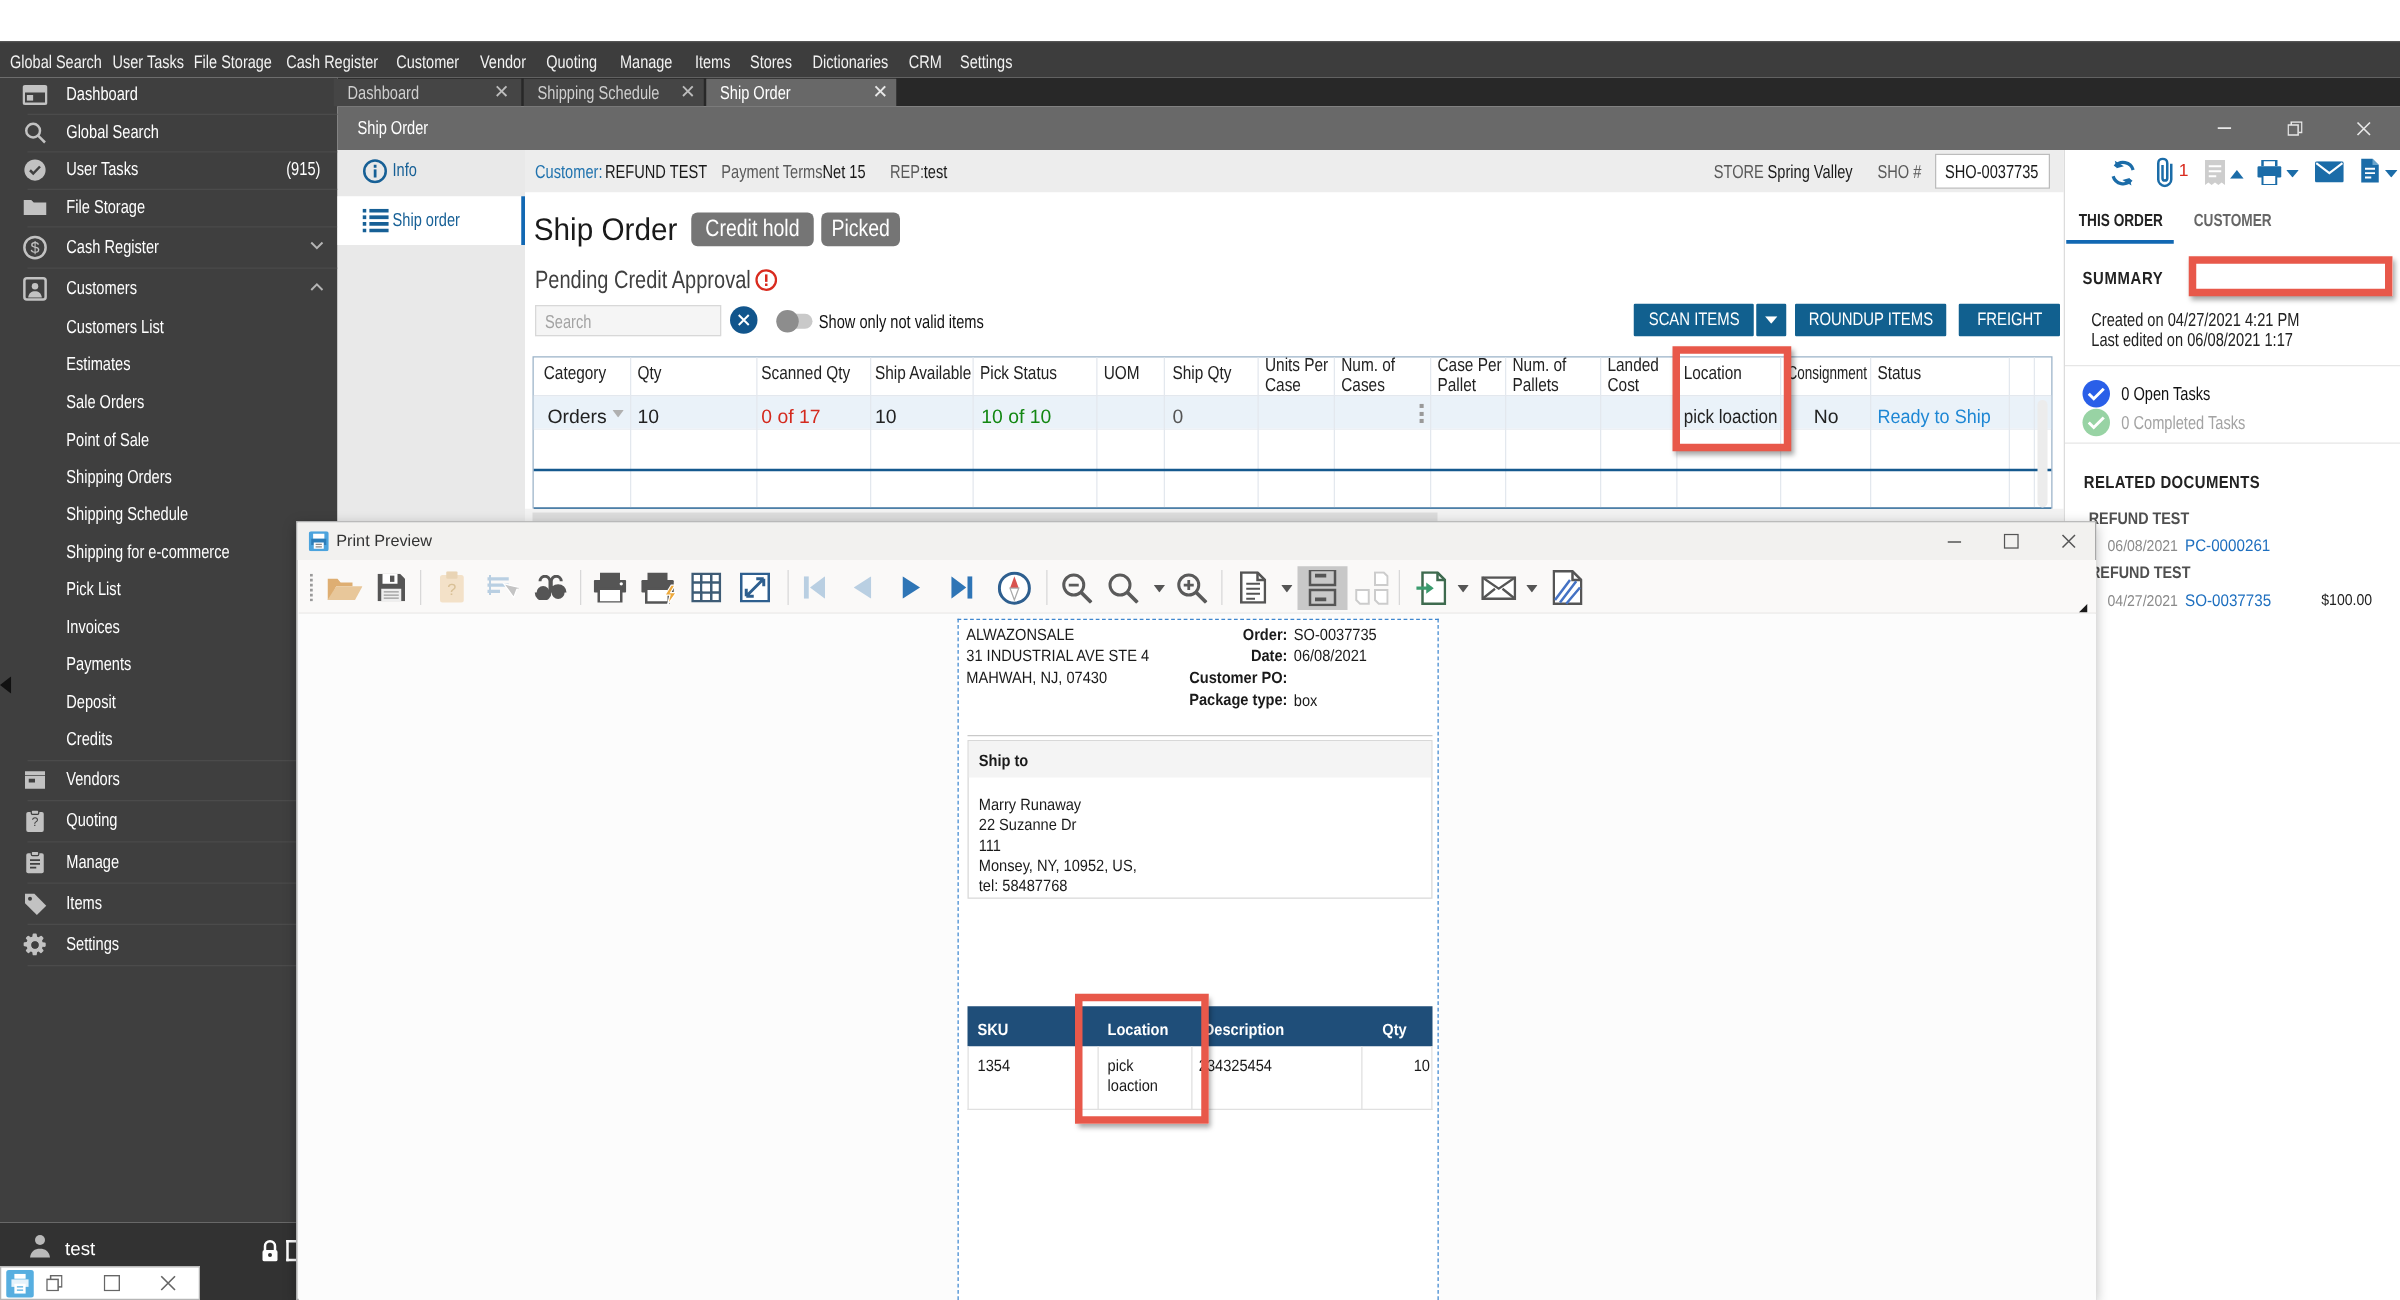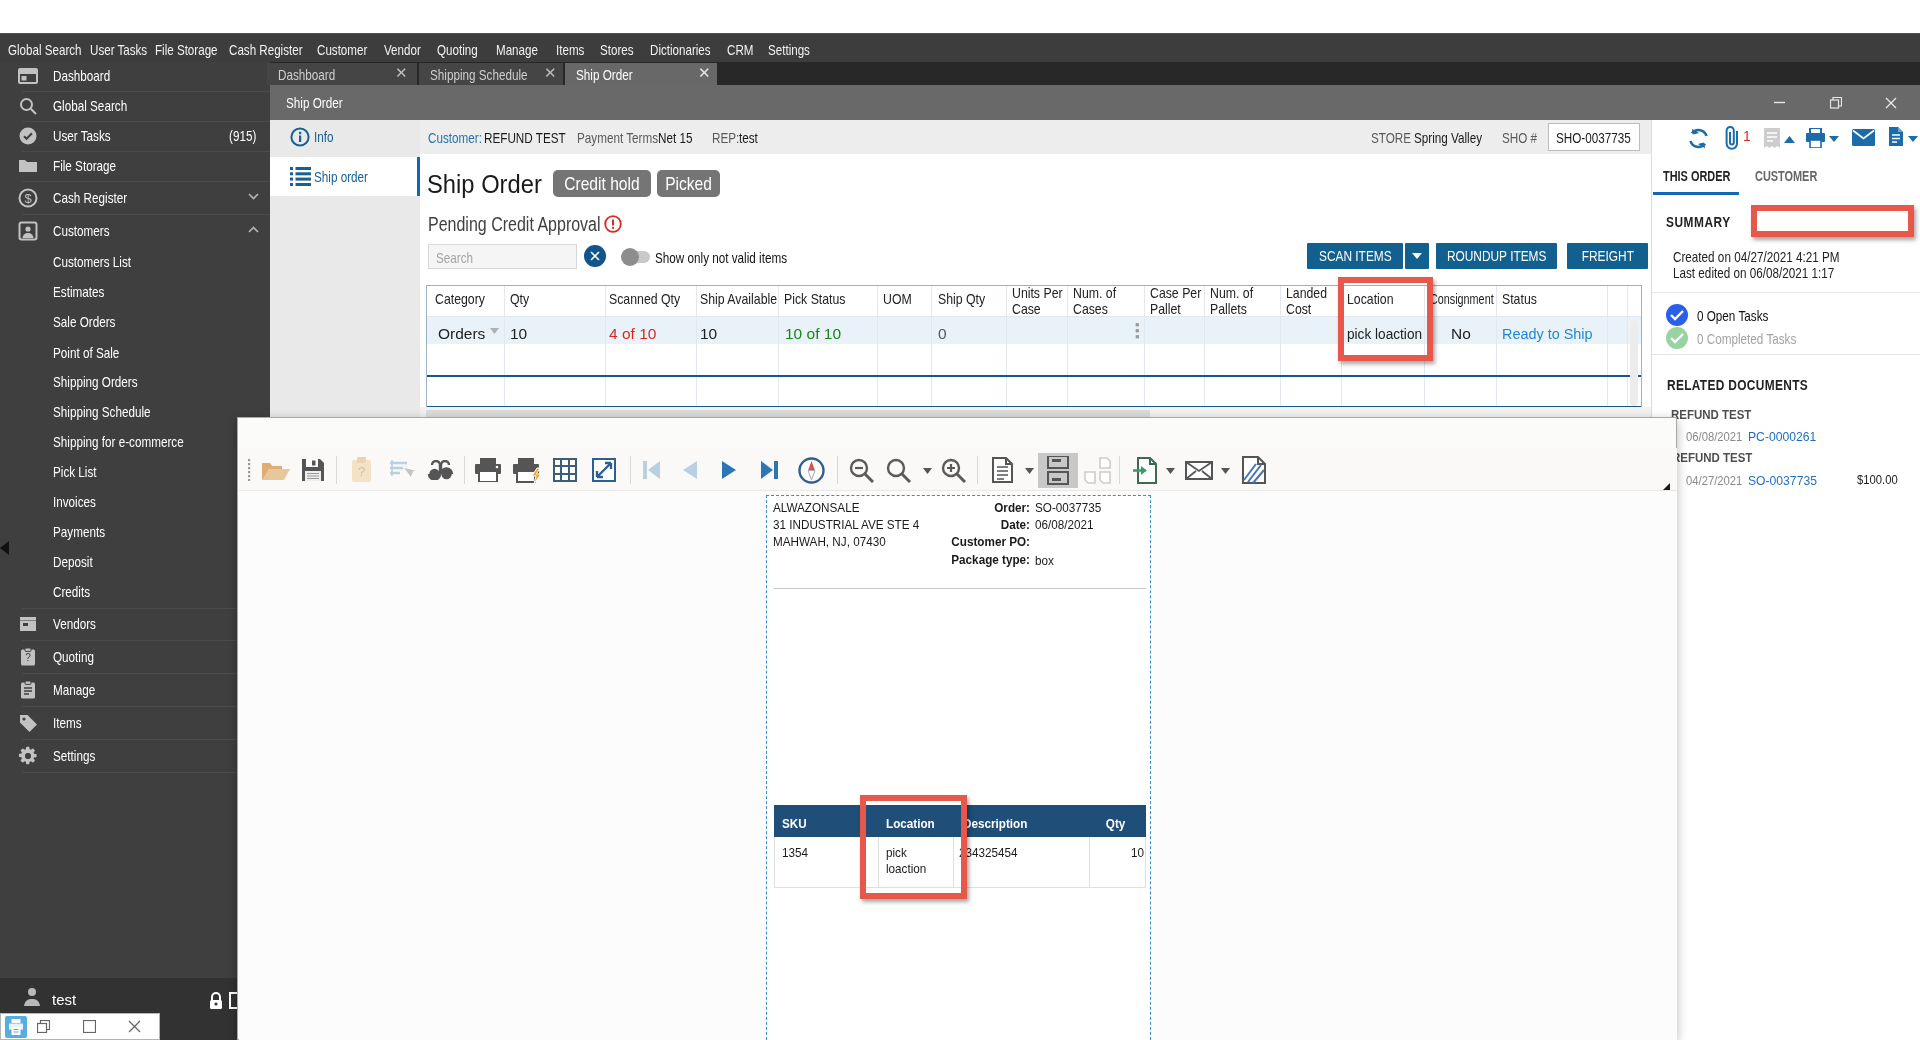--- a/index.html
+++ b/index.html
@@ -384,21 +384,21 @@
     <div class="ghead" style="left:783px;top:-1px">Num. of<br>Pallets</div>
     <div class="ghead" style="left:859px;top:-1px">Landed<br>Cost</div>
     <div class="ghead" style="left:920px">Location</div>
     <div class="ghead" style="left:1003px;transform:scaleX(.72)">Consignment</div>
     <div class="ghead" style="left:1075px">Status</div>
     <div class="gcell" style="left:11px;top:39px">Orders</div>
     <svg class="abs" style="left:63px;top:42px" width="9" height="6" viewBox="0 0 9 6">
         <path d="M0 0h9L4.5 6z" fill="#b0b0b0"></path>
       </svg>
     <div class="gcell" style="left:83px;top:39px">10</div>
-    <div class="gcell" style="left:182px;top:39px;color:#d42a1e">4 of 10</div>
+    <div class="gcell" style="left:182px;top:39px;color:#d42a1e">0 of 17</div>
     <div class="gcell" style="left:273px;top:39px">10</div>
     <div class="gcell" style="left:358px;top:39px;color:#128712">10 of 10</div>
     <div class="gcell" style="left:511px;top:39px;color:#555">0</div>
     <div class="abs" style="left:708px;top:36px;color:#999;font-size:13px;line-height:6px">▪<br>▪<br>▪</div>
     <div class="gcell" style="left:920px;top:39px;transform:scaleX(.88);transform-origin:0 50%">pick loaction</div>
     <div class="gcell" style="left:1024px;top:39px">No</div>
     <div class="gcell" style="left:1075px;top:39px;color:#1e87d4;transform:scaleX(.93);transform-origin:0 50%">Ready to Ship</div>
     <div class="bluehr" style="left:0;top:89px;width:1214px"></div>
     <div class="bluehr" style="left:0;top:119.5px;width:1214px"></div>
     <div class="abs" style="left:1203px;top:34px;width:8px;height:86px;background:#ececec;border-radius:4px"></div>
@@ -473,20 +473,45 @@
   <div class="abs sx9" style="left:1686px;top:430px;font-size:12.5px;color:#8a8a8a;white-space:nowrap">06/08/2021</div>
   <div class="abs sx9" style="left:1748px;top:429px;font-size:13.5px;color:#1e6fbf;white-space:nowrap">PC-0000261</div>
   <div class="abs sx85" style="left:1672px;top:450px;font-size:13.5px;font-weight:bold;color:#4f4f4f;white-space:nowrap">REFUND TEST</div>
   <div class="abs sx9" style="left:1686px;top:474px;font-size:12.5px;color:#8a8a8a;white-space:nowrap">04/27/2021</div>
   <div class="abs sx9" style="left:1748px;top:473px;font-size:13.5px;color:#1e6fbf;white-space:nowrap">SO-0037735</div>
   <div class="abs sx9" style="left:1857px;top:473px;font-size:12.5px;color:#222;white-space:nowrap">$100.00</div>
 
   <div class="redbox" style="left:1751px;top:205px;width:163px;height:32px"></div>
 
   <div class="abs" id="ppwin">
+    <div class="abs" id="pptitle">
+      <svg class="abs" style="left:9px;top:7px" width="16" height="16" viewBox="0 0 16 16">
+          <rect x="0" y="0" width="16" height="16" rx="2" fill="#4ba3dd"></rect>
+          <rect x="3.5" y="2" width="9" height="4" fill="#fff"></rect>
+          <rect x="2" y="6" width="12" height="5" fill="#2d7db8"></rect>
+          <rect x="4" y="9" width="8" height="5" fill="#fff"></rect>
+          <path d="M5.5 10.5h5M5.5 12.5h5" stroke="#888" stroke-width="1"></path>
+        </svg>
+      <div class="abs" style="left:31px;top:7px;font-size:13px;color:#333">Print Preview</div>
+      <div class="winbtn" style="left:1302px;height:30px">
+          <svg width="11" height="11" viewBox="0 0 11 11">
+            <path d="M0 5.5h11" stroke="#555" stroke-width="1.2"></path>
+          </svg>
+        </div>
+      <div class="winbtn" style="left:1348px;height:30px">
+          <svg width="12" height="12" viewBox="0 0 12 12">
+            <rect x="0.5" y="0.5" width="11" height="11" fill="none" stroke="#555" stroke-width="1.2"></rect>
+          </svg>
+        </div>
+      <div class="winbtn" style="left:1394px;height:30px">
+          <svg width="12" height="12" viewBox="0 0 12 12">
+            <path d="M1 1l10 10M11 1L1 11" stroke="#555" stroke-width="1.2"></path>
+          </svg>
+        </div>
+    </div>
     <div class="abs" id="pptoolbar">
       <svg class="abs" style="left:9px;top:11px" width="4" height="22" viewBox="0 0 4 22">
           <g fill="#9a9a9a">
             <rect y="0" width="2.2" height="2.2"></rect>
             <rect y="4" width="2.2" height="2.2"></rect>
             <rect y="8" width="2.2" height="2.2"></rect>
             <rect y="12" width="2.2" height="2.2"></rect>
             <rect y="16" width="2.2" height="2.2"></rect>
             <rect y="20" width="2.2" height="2.2"></rect>
           </g>
@@ -634,20 +659,29 @@
         <div class="doct" style="left:6px;top:21px">31 INDUSTRIAL AVE STE 4</div>
         <div class="doct" style="left:6px;top:38px">MAHWAH, NJ, 07430</div>
         <div class="doct docb tr" style="left:0;top:4px;width:263px;text-align:right">Order:</div>
         <div class="doct" style="left:268px;top:4px">SO-0037735</div>
         <div class="doct docb tr" style="left:0;top:21px;width:263px;text-align:right">Date:</div>
         <div class="doct" style="left:268px;top:21px">06/08/2021</div>
         <div class="doct docb tr" style="left:0;top:38px;width:263px;text-align:right">Customer PO:</div>
         <div class="doct docb tr" style="left:0;top:56px;width:263px;text-align:right">Package type:</div>
         <div class="doct" style="left:268px;top:57px">box</div>
         <div class="abs" style="left:7px;top:92px;width:372px;height:1px;background:#c9c9c9"></div>
+        <div class="abs" style="left:7px;top:96px;width:372px;height:127px;border:1px solid #d8d8d8">
+          <div class="abs" style="left:0;top:0;width:370px;height:29px;background:#f4f4f4"></div>
+          <div class="doct docb" style="left:8px;top:8px">Ship to</div>
+          <div class="doct" style="left:8px;top:43px">Marry Runaway</div>
+          <div class="doct" style="left:8px;top:59px">22 Suzanne Dr</div>
+          <div class="doct" style="left:8px;top:76px">111</div>
+          <div class="doct" style="left:8px;top:92px">Monsey, NY, 10952, US,</div>
+          <div class="doct" style="left:8px;top:108px">tel: 58487768</div>
+        </div>
         <div class="abs" style="left:7px;top:309px;width:372px;height:83px">
           <div class="abs" style="left:0;top:0;width:372px;height:32px;background:#1f4e79"></div>
           <div class="doct docb" style="left:8px;top:11px;color:#fff">SKU</div>
           <div class="doct docb" style="left:112px;top:11px;color:#fff">Location</div>
           <div class="doct docb" style="left:189px;top:11px;color:#fff">Description</div>
           <div class="doct docb" style="left:320px;top:11px;color:#fff;width:48px;text-align:center">Qty</div>
           <div class="abs" style="left:0;top:32px;width:372px;height:51px;border:1px solid #e0e0e0;border-top:none"></div>
           <div class="abs" style="left:104px;top:32px;width:1px;height:51px;background:#e0e0e0"></div>
           <div class="abs" style="left:179px;top:32px;width:1px;height:51px;background:#e0e0e0"></div>
           <div class="abs" style="left:315px;top:32px;width:1px;height:51px;background:#e0e0e0"></div>

